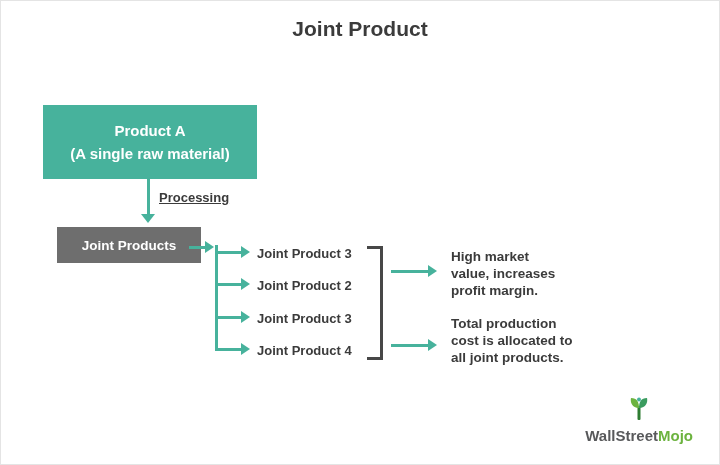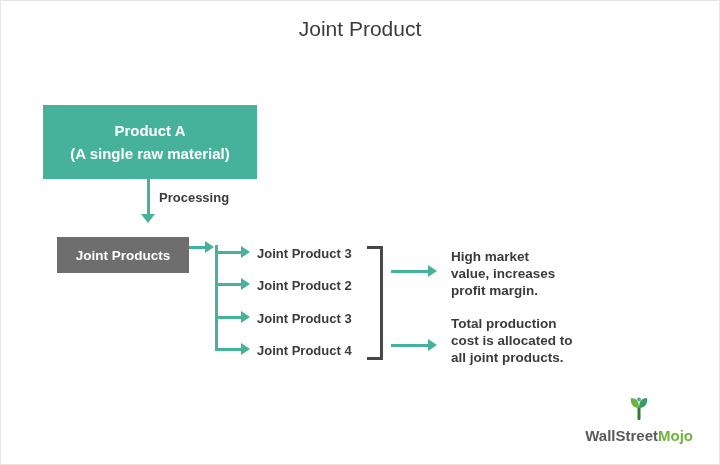--- a/index.html
+++ b/index.html
@@ -21,43 +21,43 @@
     height:465px;
     background:#ffffff;
     border:1px solid #e4e4e4;
     overflow:hidden;
   }
   .title{
     position:absolute;
     top:16px;left:0;right:0;
     text-align:center;
     font-size:21px;
-    font-weight:normal;
+    font-weight:bold;
     color:var(--ink);
   }
   .box-teal{
     position:absolute;
     left:42px;top:84px;
     width:214px;height:74px;
     background:var(--teal);
     color:#ffffff;
     font-weight:bold;
     font-size:15px;
     display:flex;
     flex-direction:column;
     align-items:center;
     justify-content:center;
     gap:6px;
     text-align:center;
     margin-top:20px;
   }
   .box-gray{
     position:absolute;
-    left:56px;top:236px;
-    width:132px;height:36px;
+    left:56px;top:226px;
+    width:144px;height:36px;
     background:var(--gray);
     color:#ffffff;
     font-weight:bold;
     font-size:13.5px;
     display:flex;
     align-items:center;
     justify-content:center;
   }
   .lbl{
     position:absolute;
@@ -112,21 +112,21 @@
 
   <div class="title">Joint Product</div>
 
   <div class="box-teal">
     <span>Product A</span>
     <span>(A single raw material)</span>
   </div>
 
   <div class="shaft-v" style="left:146px;top:160px;height:54px;"></div>
   <div class="head-down" style="left:140px;top:213px;"></div>
-  <div class="lbl" style="left:158px;top:189px;">Processing</div>
+  <div class="lbl" style="left:158px;top:189px;text-decoration:underline;">Processing</div>
 
   <div class="box-gray">Joint Products</div>
 
   <div class="shaft-h" style="left:188px;top:245px;width:17px;"></div>
   <div class="head-right" style="left:204px;top:240px;"></div>
   <div class="shaft-v" style="left:214px;top:244px;height:106px;"></div>
 
   <div class="shaft-h" style="left:216px;top:250px;width:25px;"></div>
   <div class="head-right" style="left:240px;top:245px;"></div>
 

